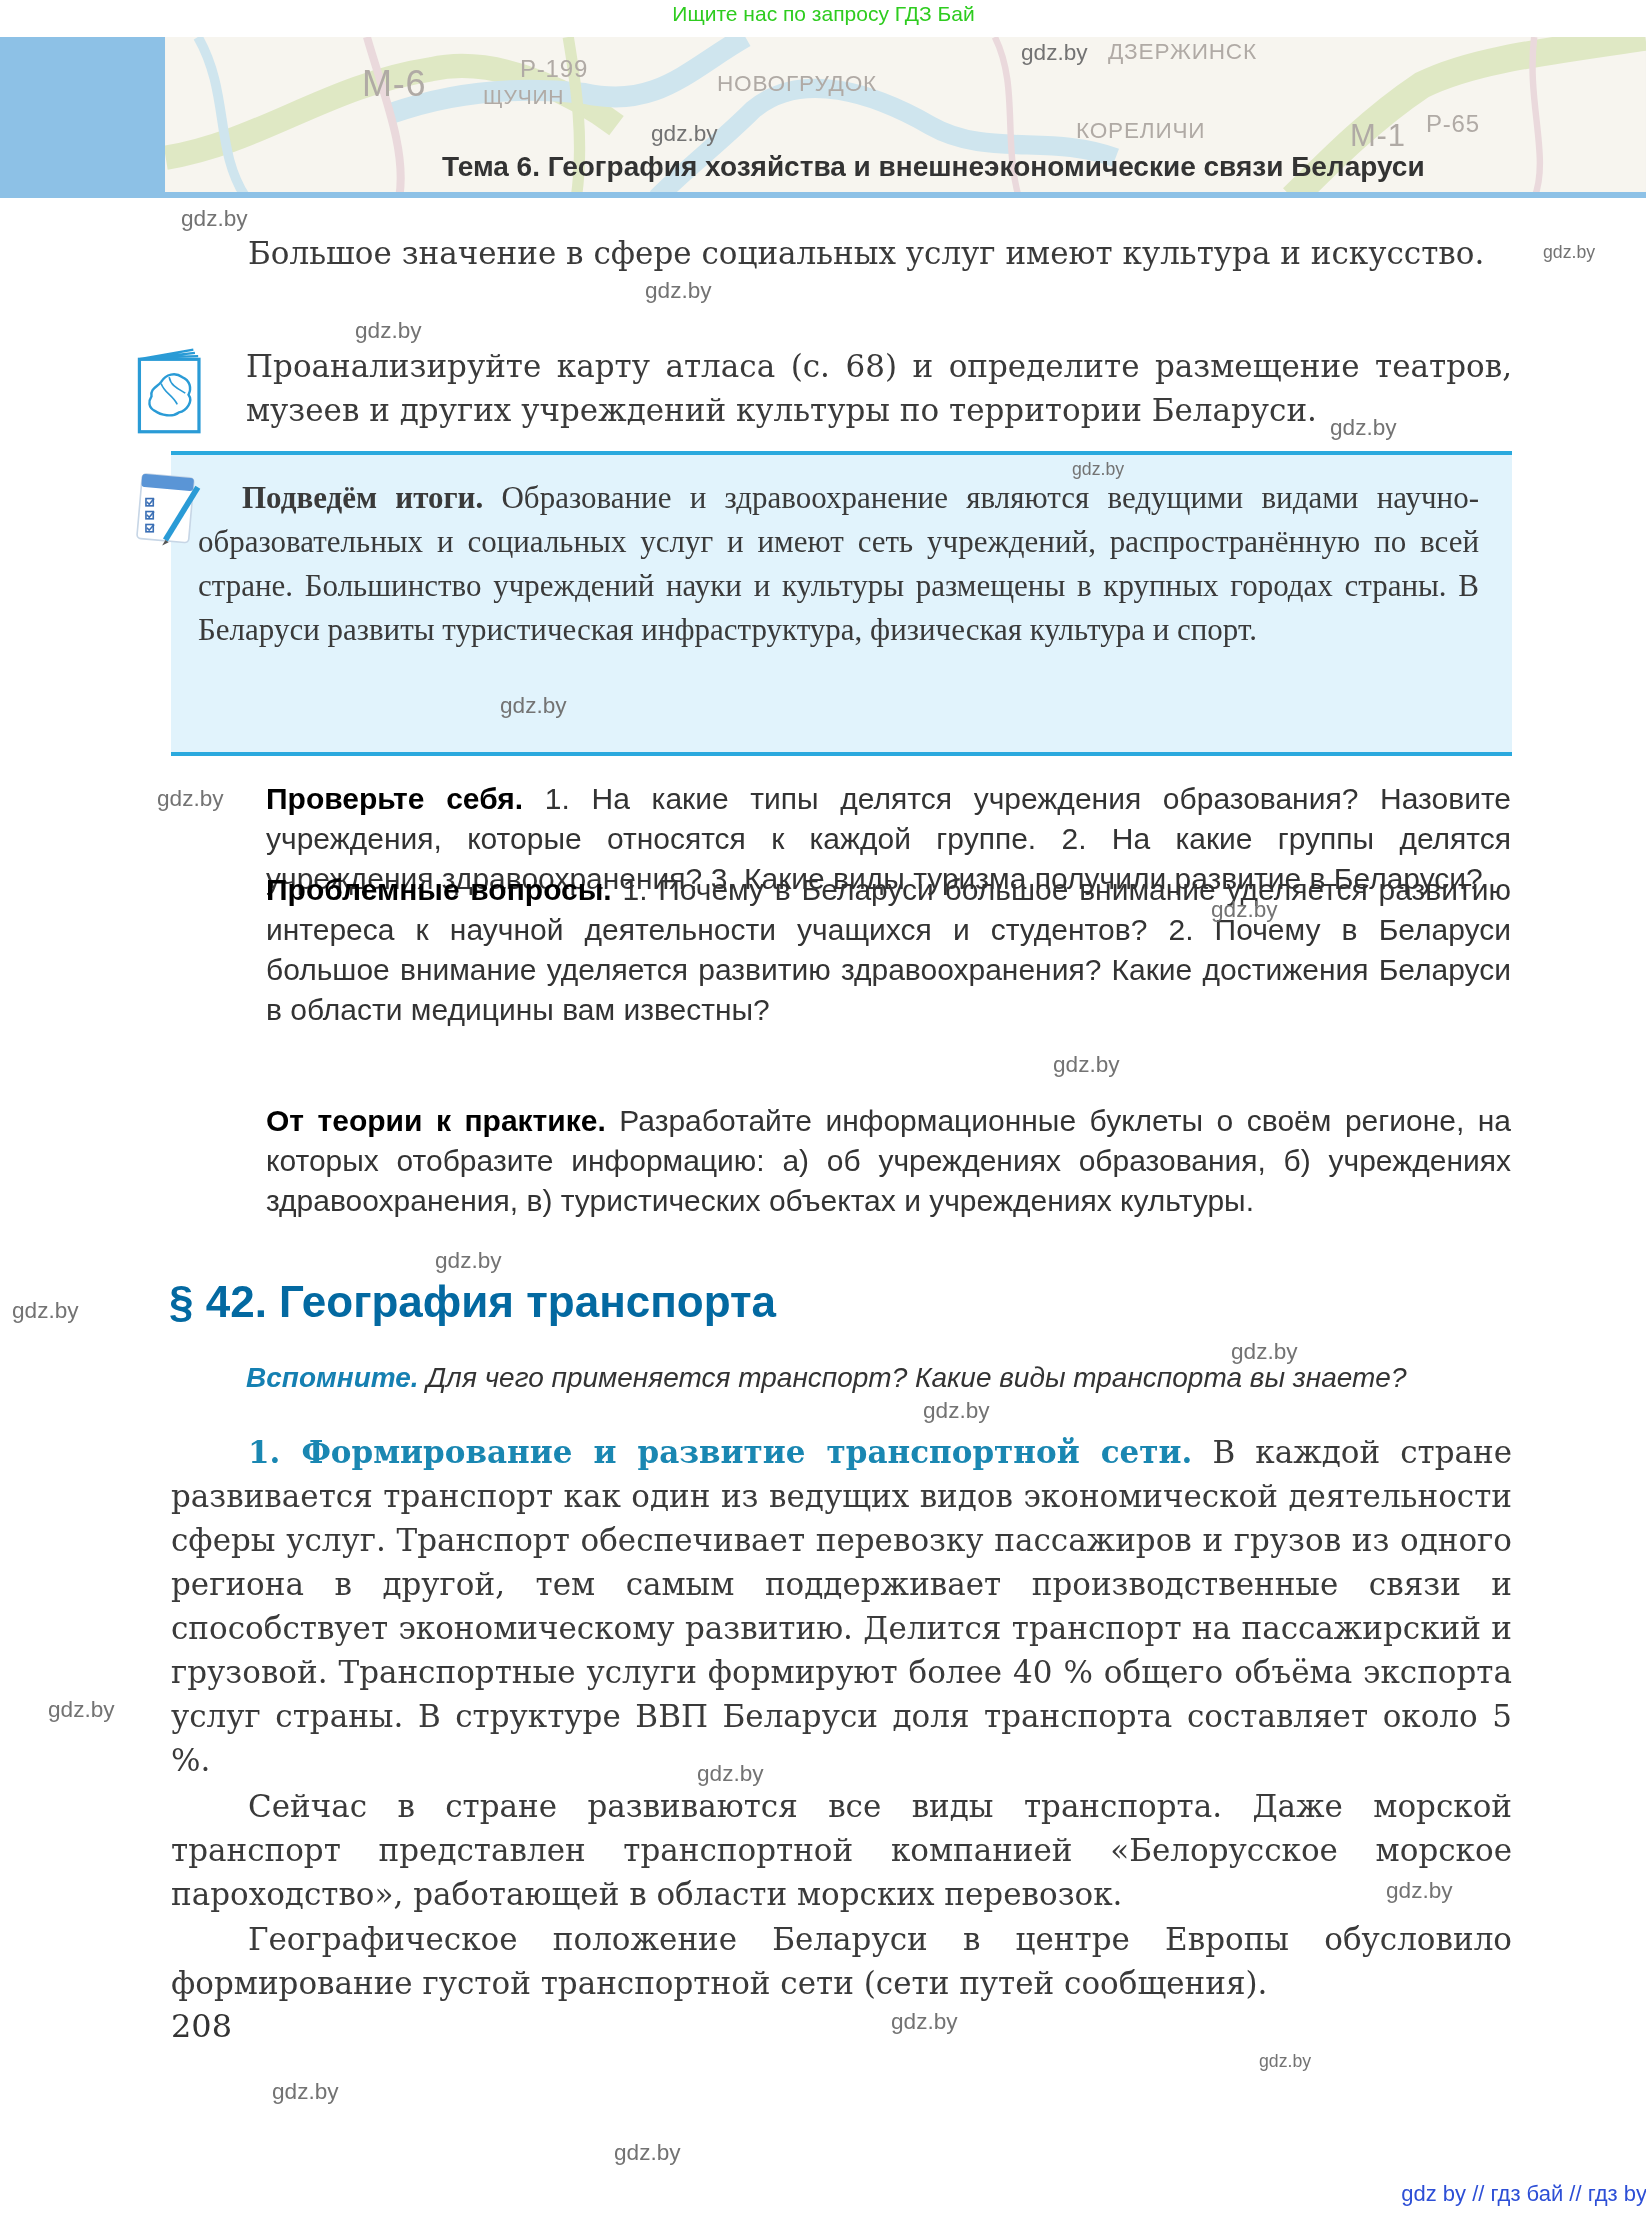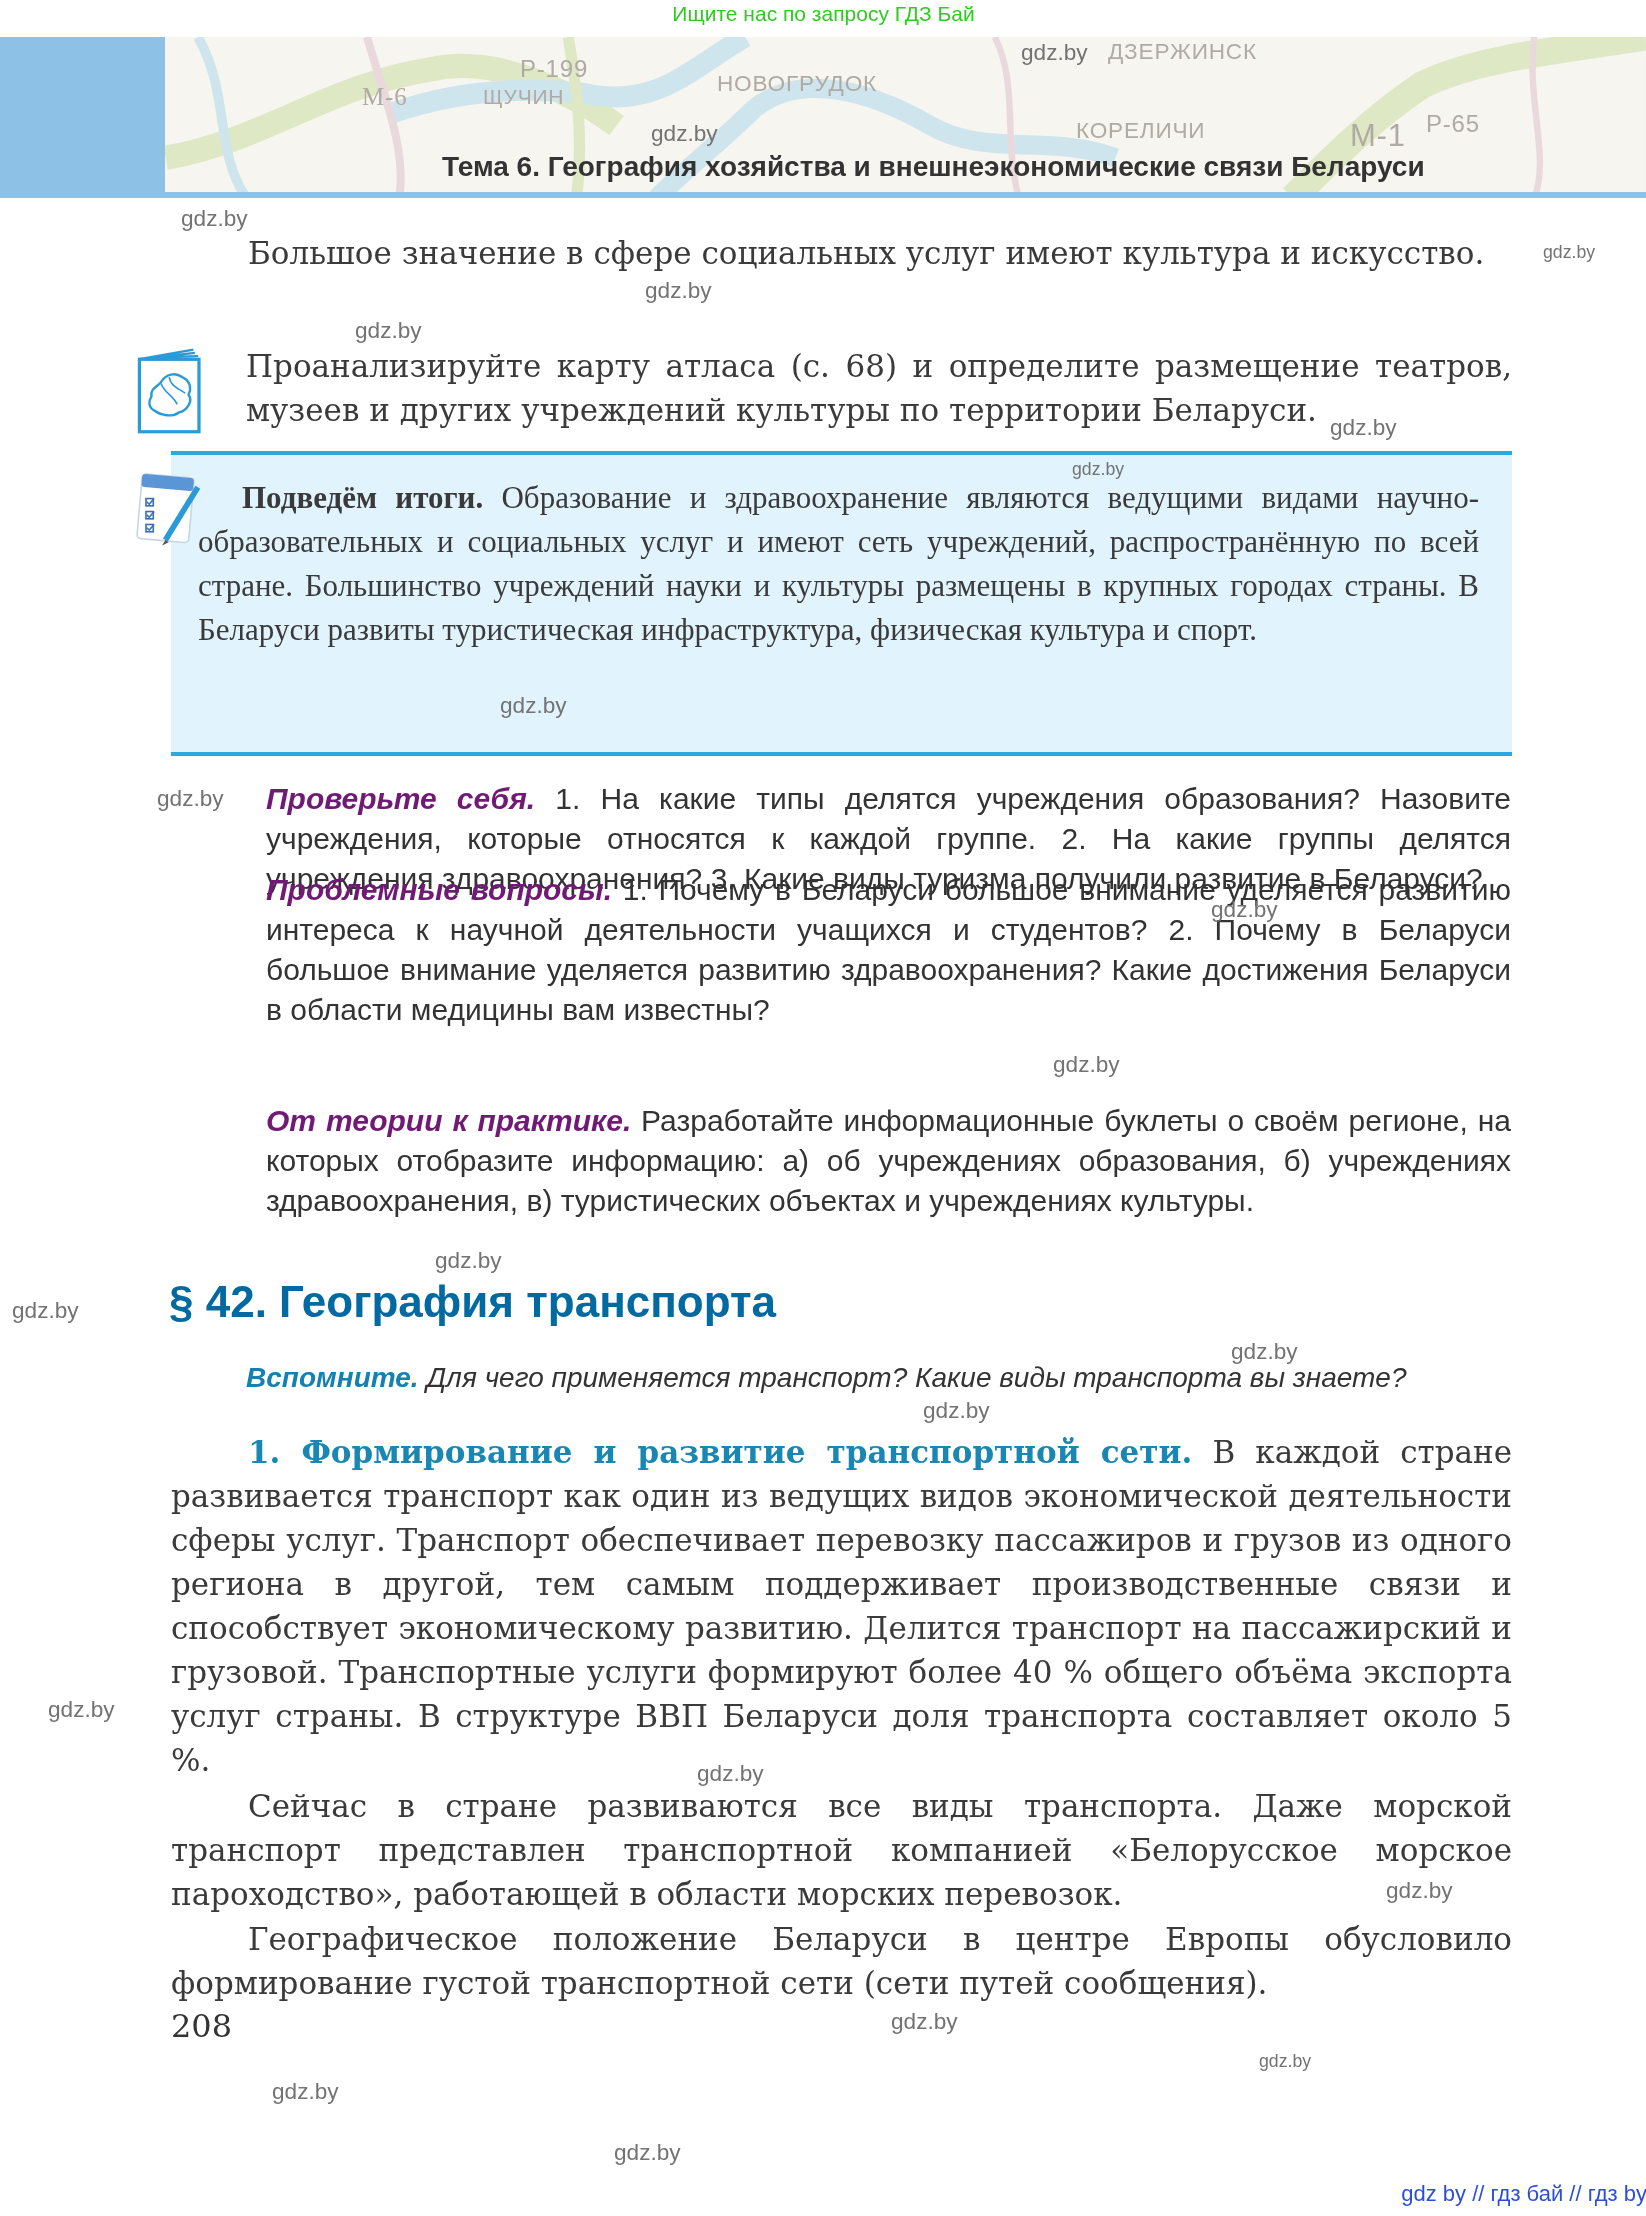--- a/index.html
+++ b/index.html
@@ -41,21 +41,21 @@
   .wm.small { font-size:17.7px; }
   .serif-p {
     font-family:"DejaVu Serif", serif; font-size:31px; line-height:44px; color:#3a3a3a;
     text-align:justify;
   }
   .indent { text-indent:77px; }
   .sans-p {
     font-family:"Liberation Sans", sans-serif; font-size:30px; line-height:40px; color:#333;
     text-align:justify;
   }
-  .lead-blue { color:#701a75; font-style:italic; font-weight:bold; }
+  .lead-blue { color:#000000; font-weight:bold; }
   .summary-box {
     position:absolute; left:171px; top:451px; width:1341px; height:305px;
     background:#e1f3fc; border-top:4px solid #2aa9de; border-bottom:4px solid #2aa9de;
     box-sizing:border-box;
   }
   .section-title {
     position:absolute; left:169px; top:1277px;
     font-family:"Liberation Sans", sans-serif; font-weight:bold; font-size:44px; color:#0369a1;
   }
   .remember {
@@ -87,21 +87,21 @@
       <path d="M0,150 C120,130 200,60 330,40 C420,20 520,80 560,110" stroke="#dfe8c4" stroke-width="30" fill="none"></path>
       <path d="M280,95 C350,70 430,60 520,70 C610,90 650,40 720,0" stroke="#cfe5ee" stroke-width="26" fill="none"></path>
       <path d="M610,200 C650,160 690,130 730,90 C790,40 880,70 950,110 C1020,150 1100,120 1180,150" stroke="#cfe5ee" stroke-width="24" fill="none"></path>
       <path d="M1400,200 C1450,150 1500,100 1560,60 C1620,30 1700,20 1838,0" stroke="#dfe8c4" stroke-width="34" fill="none"></path>
       <path d="M500,0 C510,60 520,130 510,200" stroke="#dfe8c4" stroke-width="14" fill="none"></path>
       <path d="M250,0 C270,70 300,140 290,200" stroke="#ead9dc" stroke-width="10" fill="none"></path>
       <path d="M1030,0 C1060,60 1040,130 1060,200" stroke="#ead9dc" stroke-width="8" fill="none"></path>
       <path d="M1700,0 C1690,80 1720,150 1700,200" stroke="#ead9dc" stroke-width="8" fill="none"></path>
       <path d="M40,0 C80,70 60,140 100,200" stroke="#cfe5ee" stroke-width="12" fill="none"></path>
     </svg>
-    <div class="map-label" style="left:197px;top:46px;font-size:25px;font-family:Liberation Serif, serif;">М-6</div>
+    <div class="map-label" style="left:197px;top:26px;font-size:36px;">М-6</div>
     <div class="map-label" style="left:355px;top:17.7px;">Р-199</div>
     <div class="map-label" style="left:318px;top:48px;font-size:21px;">ЩУЧИН</div>
     <div class="map-label" style="left:552px;top:34px;font-size:22.6px;">НОВОГРУДОК</div>
     <div class="map-label" style="left:943px;top:1.6px;font-size:22.6px;">ДЗЕРЖИНСК</div>
     <div class="map-label" style="left:911px;top:81px;font-size:22.6px;">КОРЕЛИЧИ</div>
     <div class="map-label" style="left:1261px;top:73px;">Р-65</div>
     <div class="map-label" style="left:1185px;top:81px;font-size:31px;">М-1</div>
   </div>
   <div class="topic-title">Тема 6. География хозяйства и внешнеэкономические связи Беларуси</div>
   <div class="bottom-line"></div>

